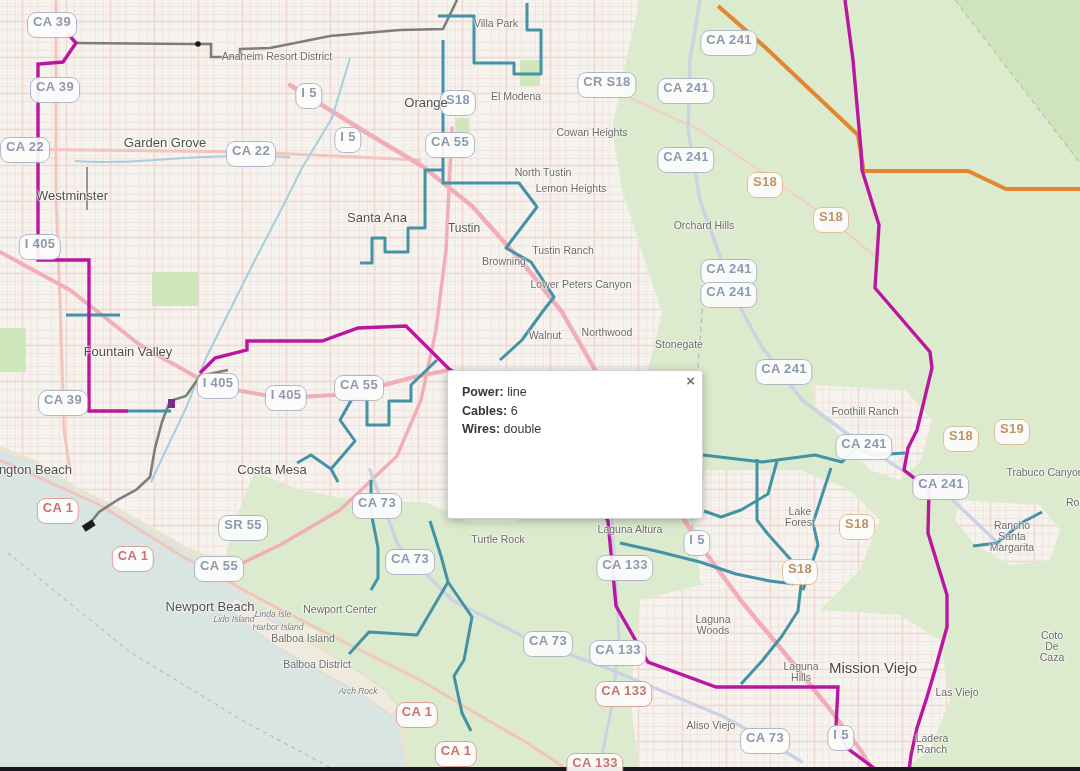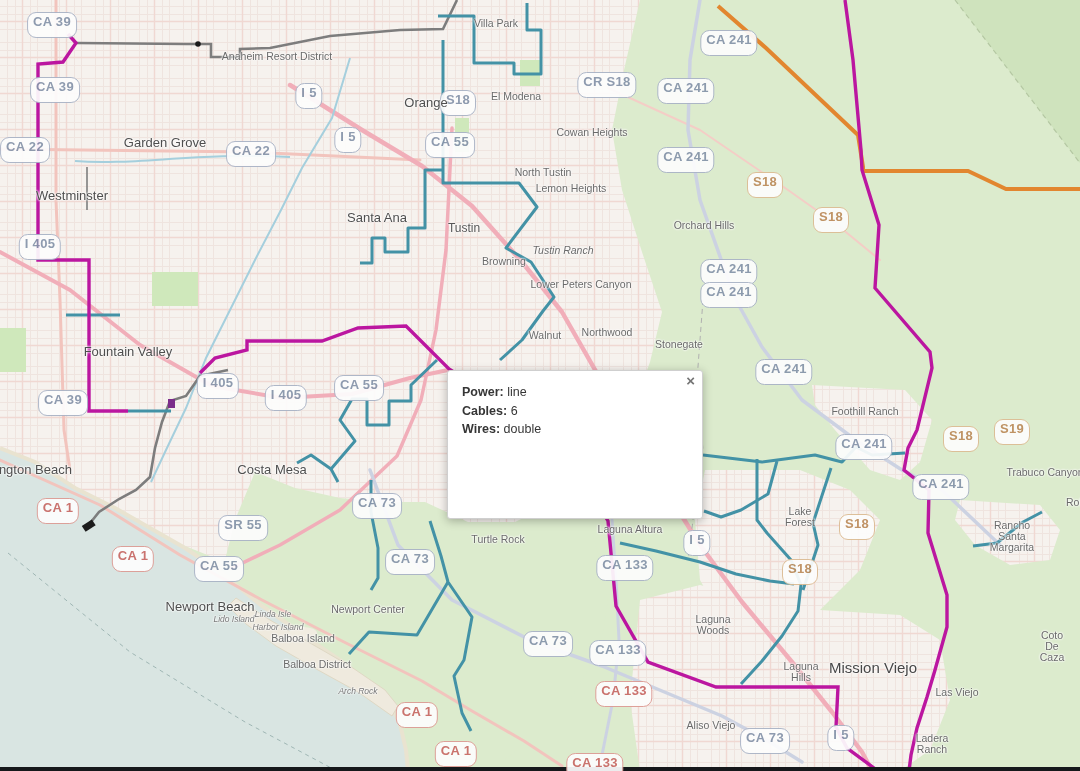--- a/index.html
+++ b/index.html
@@ -161,31 +161,31 @@
       <span class="lb lb-city" style="left: 72px; top: 196px;">Westminster</span>
       <span class="lb lb-city" style="left: 398px; top: 103px; margin-left: 28px;">Orange</span>
       <span class="lb lb-city" style="left: 377px; top: 218px;">Santa Ana</span>
       <span class="lb lb-sm" style="left: 496px; top: 24px;">Villa Park</span>
       <span class="lb lb-sm" style="left: 516px; top: 97px;">El Modena</span>
       <span class="lb lb-sm" style="left: 592px; top: 133px;">Cowan Heights</span>
       <span class="lb lb-sm" style="left: 543px; top: 173px;">North Tustin</span>
       <span class="lb lb-sm" style="left: 571px; top: 189px;">Lemon Heights</span>
       <span class="lb lb-sm" style="left: 665px; top: 226px; margin-left: 39px;">Orchard Hills</span>
       <span class="lb lb-town" style="left: 464px; top: 228px;">Tustin</span>
-      <span class="lb lb-sm" style="left: 563px; top: 251px; font-style: italic;">Tustin Ranch</span>
+      <span class="lb lb-sm" style="left: 563px; top: 251px;">Tustin Ranch</span>
       <span class="lb lb-sm" style="left: 504px; top: 262px;">Browning</span>
       <span class="lb lb-sm" style="left: 581px; top: 285px;">Lower Peters Canyon</span>
       <span class="lb lb-sm" style="left: 545px; top: 336px;">Walnut</span>
       <span class="lb lb-sm" style="left: 607px; top: 333px;">Northwood</span>
       <span class="lb lb-sm" style="left: 679px; top: 345px;">Stonegate</span>
       <span class="lb lb-city" style="left: 128px; top: 352px;">Fountain Valley</span>
       <span class="lb lb-city" style="left: 272px; top: 470px;">Costa Mesa</span>
       <span class="lb lb-city edgeL" style="left: -4px; top: 470px;">ington Beach</span>
       <span class="lb lb-city" style="left: 210px; top: 607px;">Newport Beach</span>
-      <span class="lb lb-sm" style="left: 340px; top: 610px; margin-left: 28px;">Newport Center</span>
+      <span class="lb lb-sm" style="left: 340px; top: 610px;">Newport Center</span>
       <span class="lb lb-tiny" style="left: 234px; top: 619px;">Lido Island</span>
       <span class="lb lb-tiny" style="left: 273px; top: 614px;">Linda Isle</span>
       <span class="lb lb-tiny" style="left: 278px; top: 627px;">Harbor Island</span>
       <span class="lb lb-sm" style="left: 303px; top: 639px;">Balboa Island</span>
       <span class="lb lb-sm" style="left: 317px; top: 665px;">Balboa District</span>
       <span class="lb lb-tiny" style="left: 358px; top: 691px;">Arch Rock</span>
       <span class="lb lb-sm" style="left: 498px; top: 540px;">Turtle Rock</span>
       <span class="lb lb-sm" style="left: 630px; top: 530px;">Laguna Altura</span>
       <span class="lb lb-sm wrap" style="left: 800px; top: 517px;">Lake Forest</span>
       <span class="lb lb-sm wrap" style="left: 713px; top: 625px;">Laguna Woods</span>

